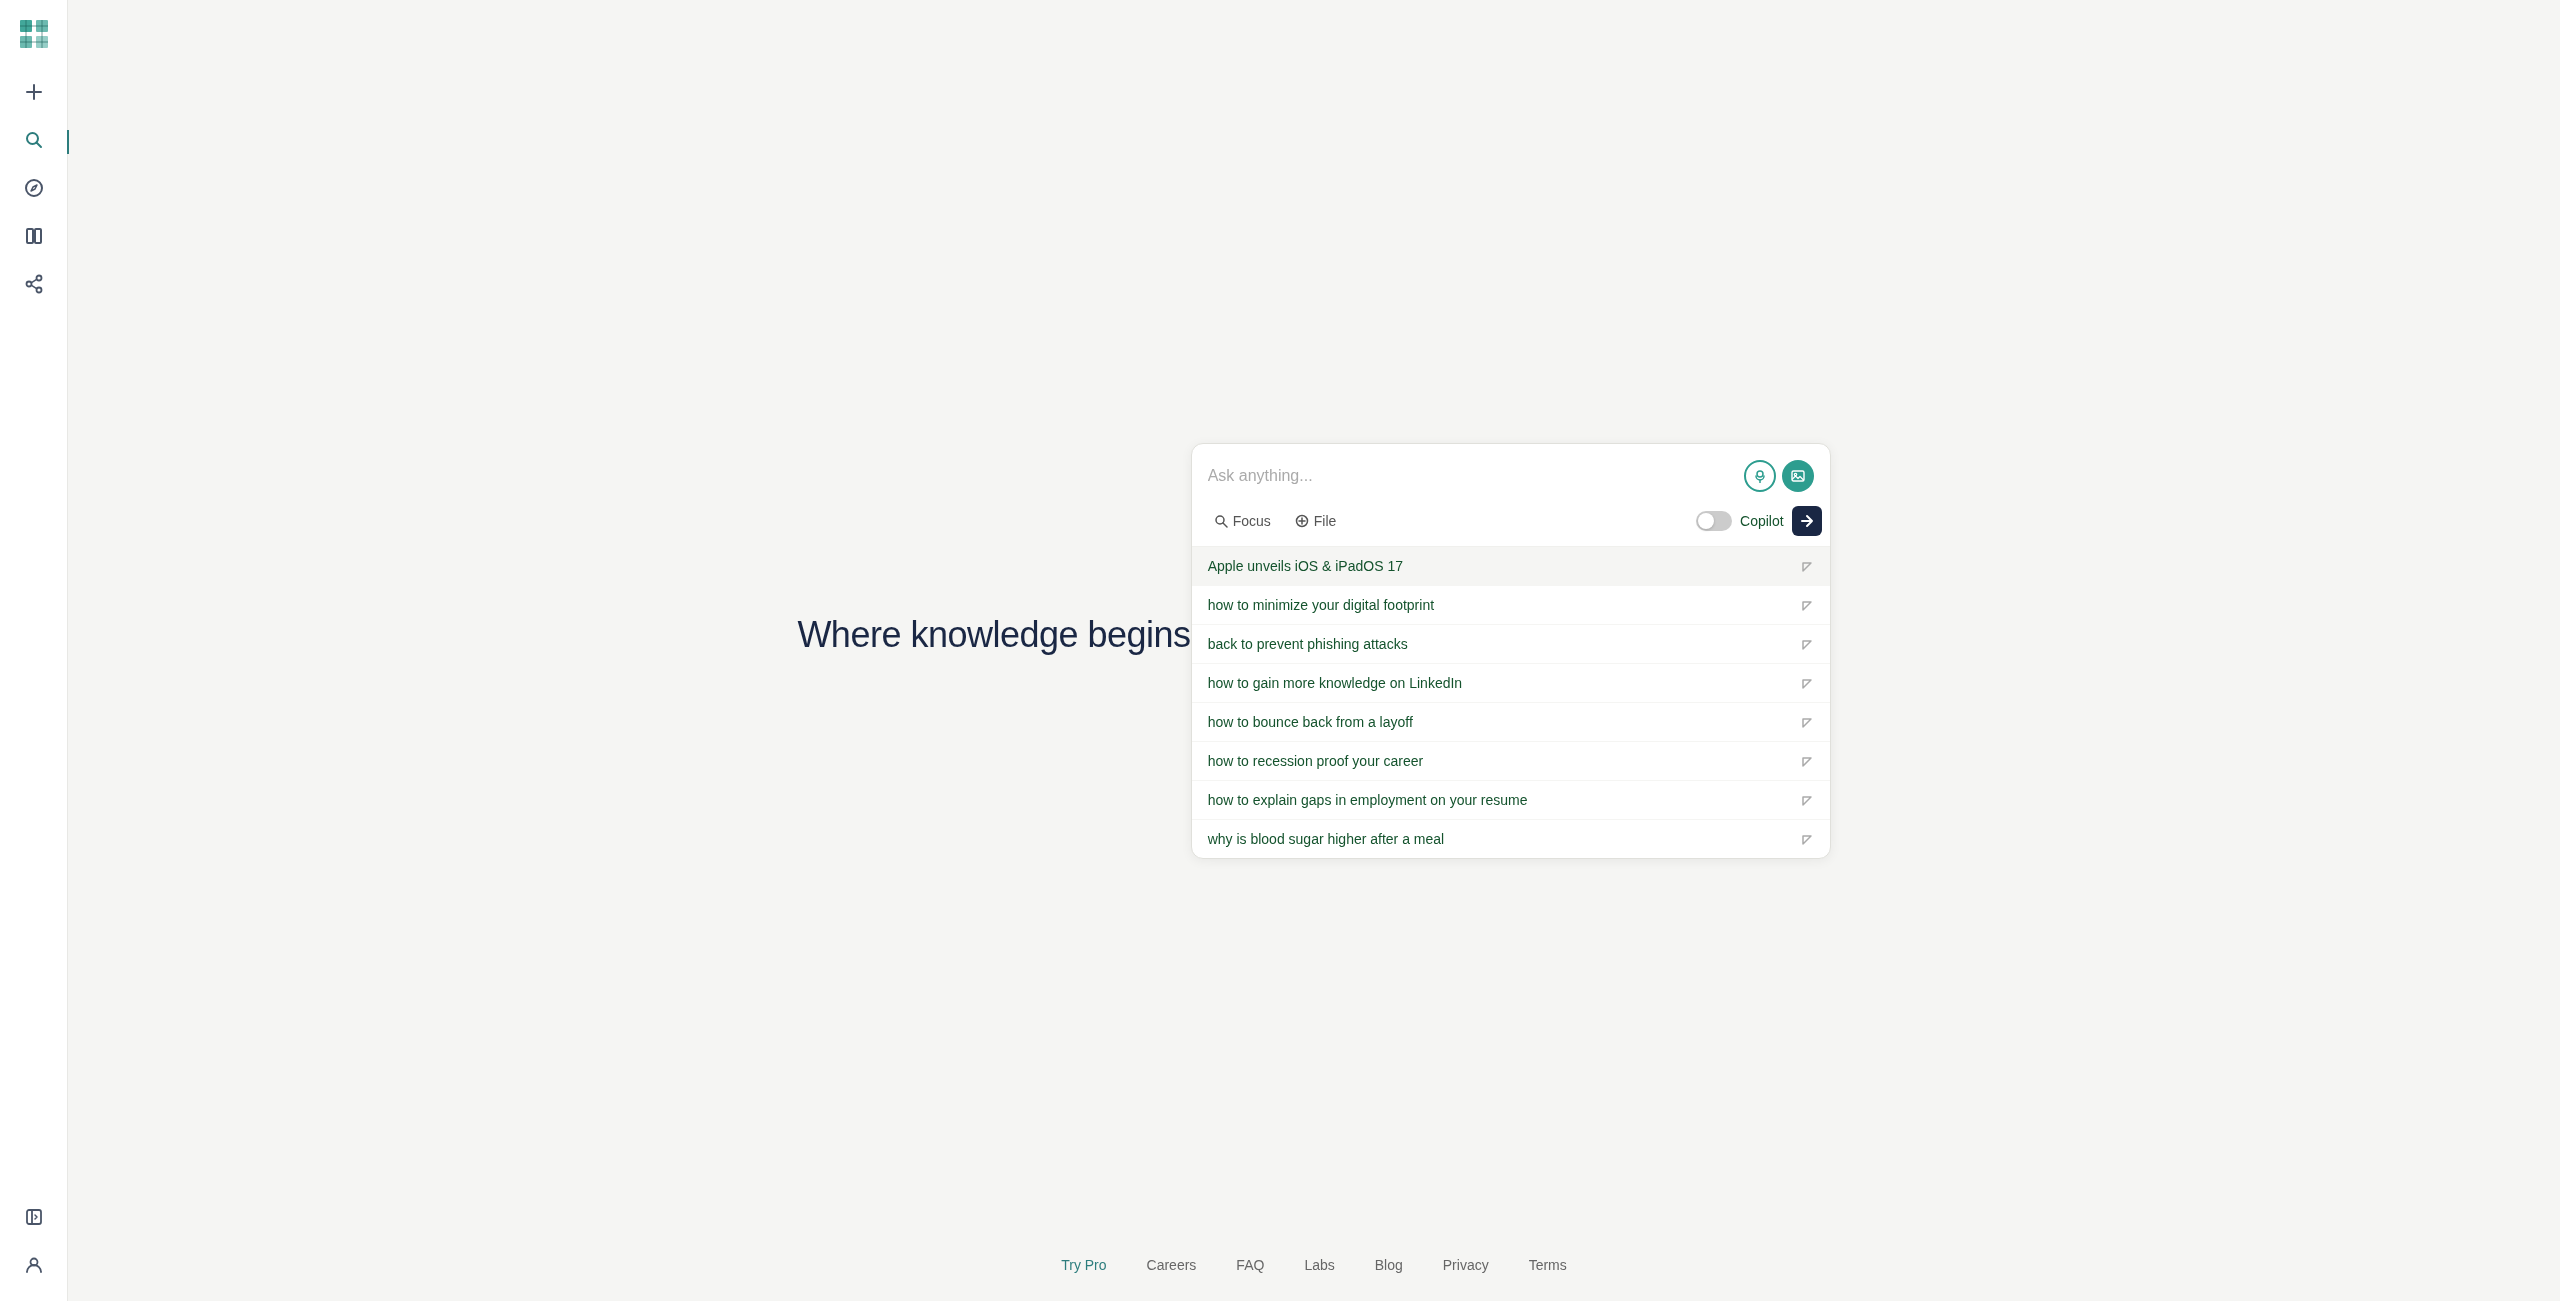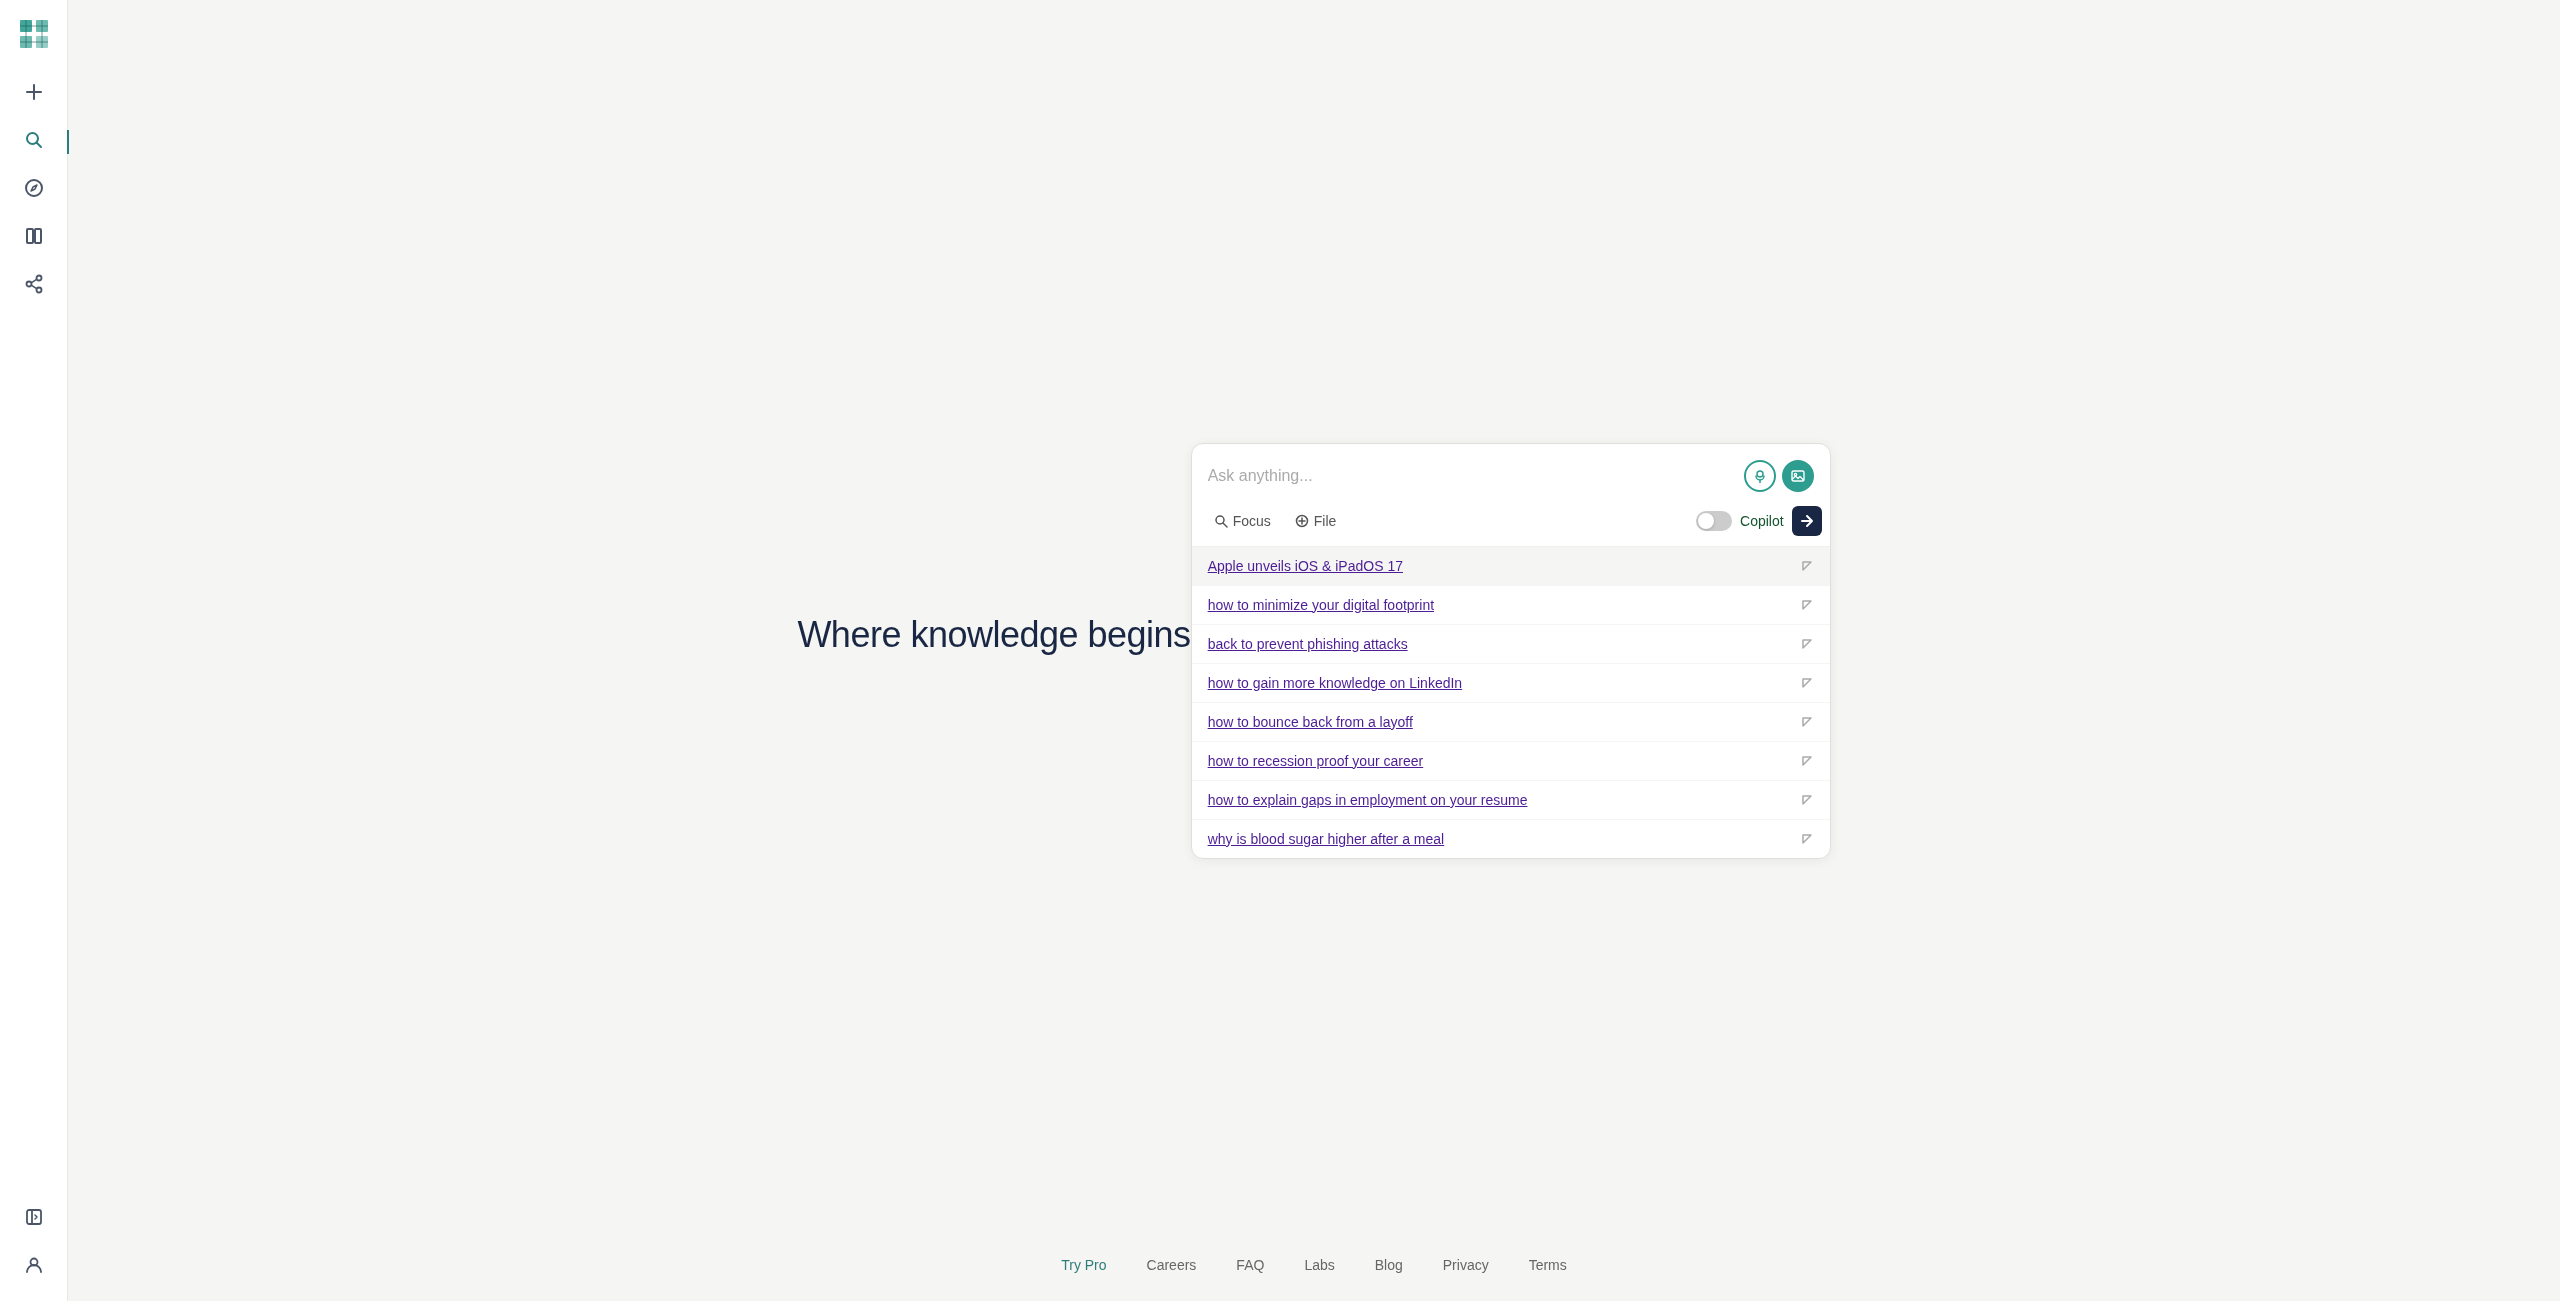--- a/index.html
+++ b/index.html
@@ -217,28 +217,27 @@
       color: white;
     }
 
     
     .suggestions-list {
       list-style: none;
     }
 
     .suggestion-item {
       display: flex;
-      align-items: center;
+      align-items: flex-end;
       justify-content: space-between;
       padding: 11px 16px;
       font-size: 14px;
-      color: #4c1d95;
+      color: #14532d;
       cursor: pointer;
       border-bottom: 1px solid #f5f5f3;
-      text-decoration: underline;
     }
 
     .suggestion-item:first-child {
       background: #f5f5f3;
     }
 
     .suggestion-item:last-child {
       border-bottom: none;
     }
 

